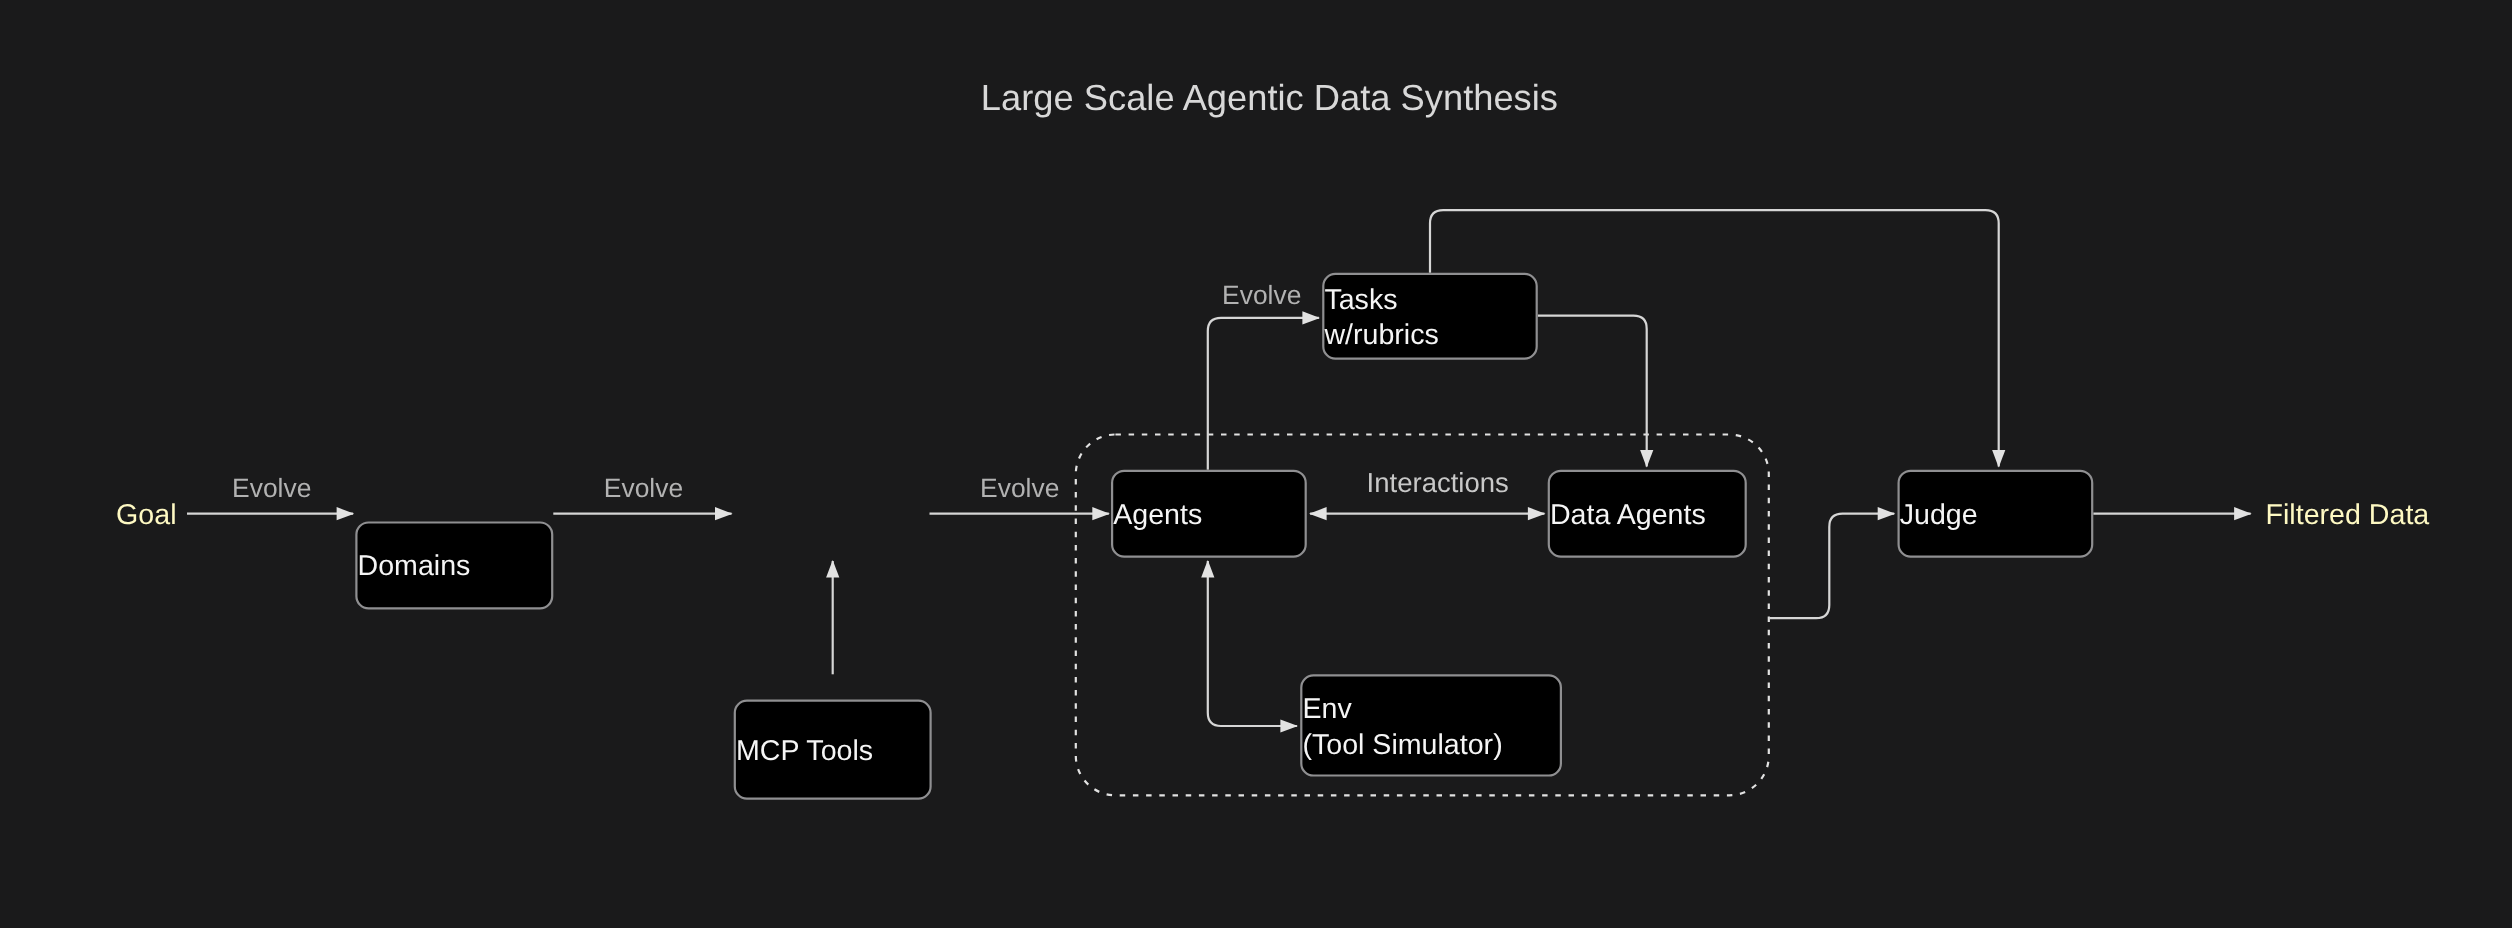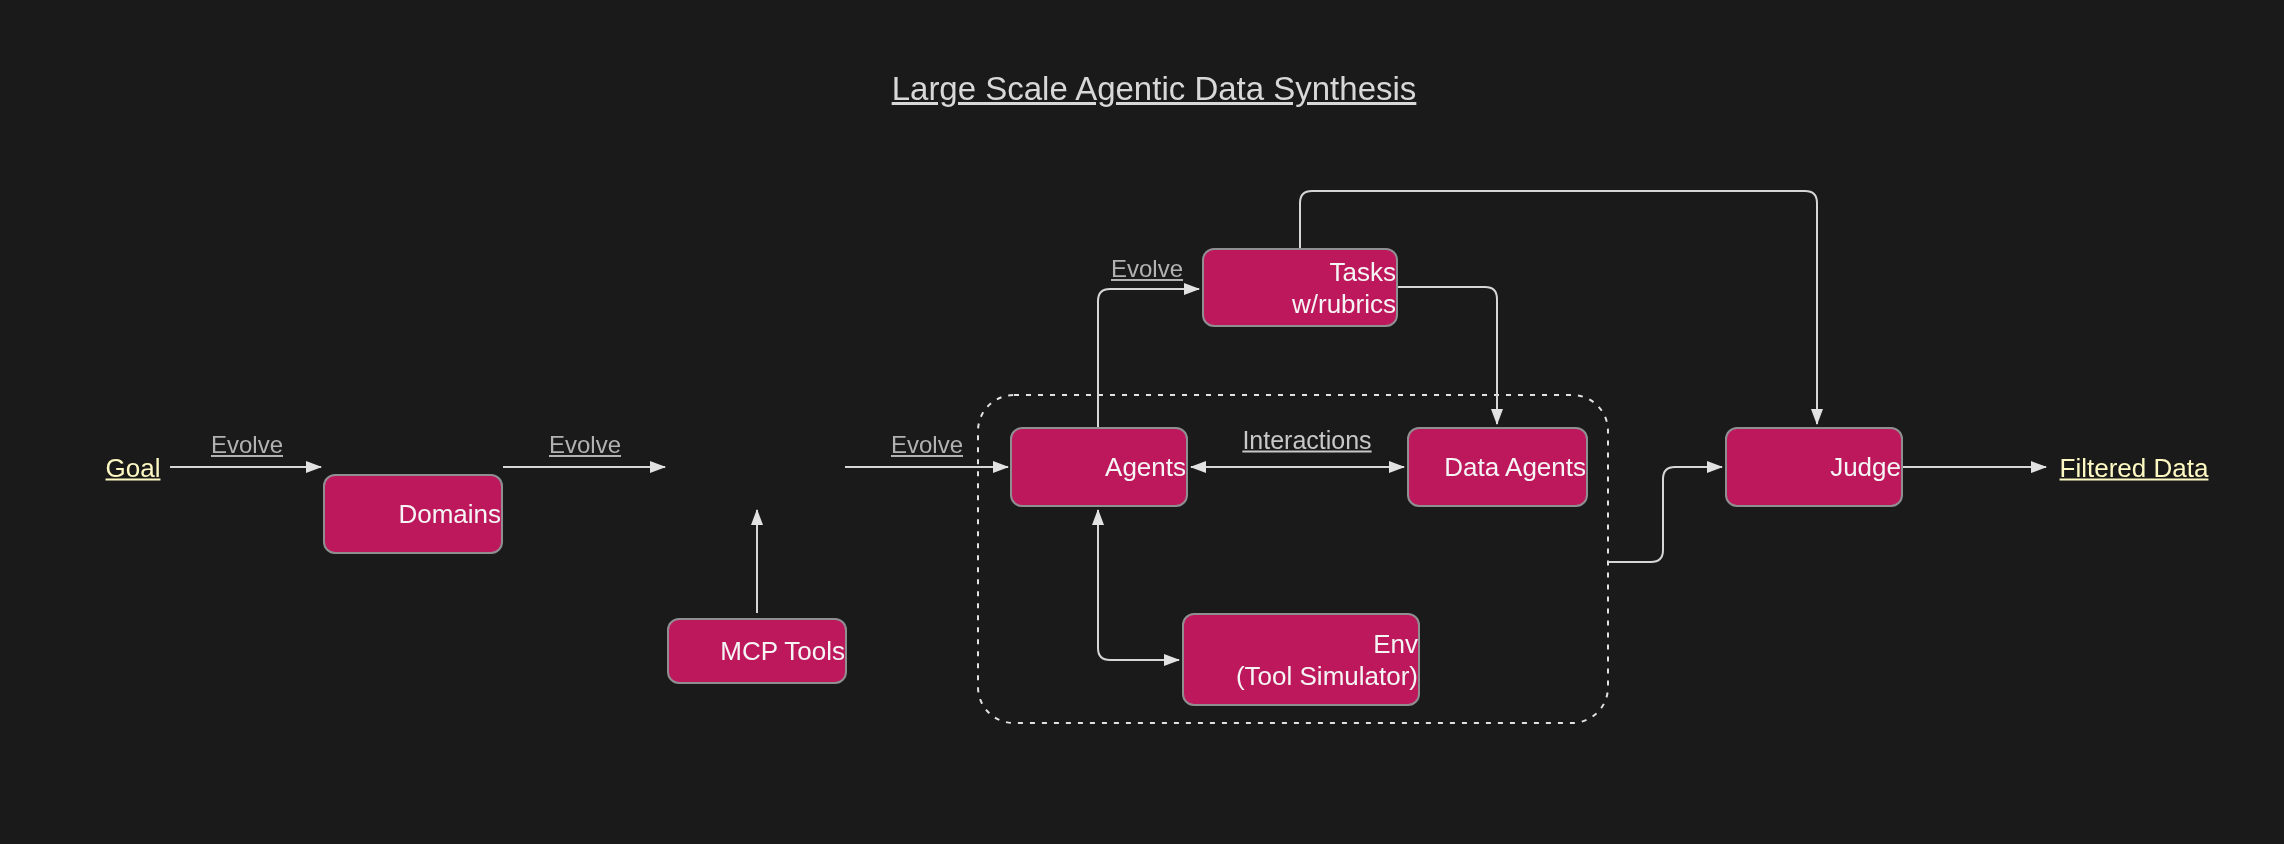--- a/index.html
+++ b/index.html
@@ -17,60 +17,59 @@
   }
   .edges-layer {
     position: absolute;
     left: 0; top: 0;
     width: 2284px;
     height: 844px;
   }
   .node {
     position: absolute;
     box-sizing: border-box;
-    background: #be185d;
+    background: #000000;
     border: 2px solid #8f8f91;
     border-radius: 12px;
     color: #f5f5f5;
     font-size: 26px;
     line-height: 32px;
     display: flex;
     flex-direction: column;
-    align-items: flex-end;
+    align-items: flex-start;
     justify-content: center;
     text-align: center;
     white-space: nowrap;
   }
   .floating-label {
     position: absolute;
     transform: translate(-50%, -50%);
     white-space: nowrap;
     text-align: center;
-    text-decoration: underline;
   }
   .title {
     color: #d8d8d8;
     font-size: 33px;
   }
   .endpoint-label {
     color: #fef9c3;
     font-size: 26px;
   }
   .edge-label {
     color: #b2b2b2;
     font-size: 24px;
   }
   .edge-label.bright {
     color: #c8c8c8;
     font-size: 25px;
   }
   
   #node-domains     { left: 323px;  top: 427px; width: 180px; height: 80px; margin-top: 47px; }
   #node-tools       { left: 667px;  top: 427px; width: 178px; height: 80px; }
-  #node-mcp-tools   { left: 667px;  top: 618px; width: 180px; height: 66px; padding-left: 20px; }
+  #node-mcp-tools   { left: 667px;  top: 636px; width: 180px; height: 91px; }
   #node-agents      { left: 1010px; top: 427px; width: 178px; height: 80px; }
   #node-user-agents { left: 1407px; top: 427px; width: 181px; height: 80px; }
   #node-tasks       { left: 1202px; top: 248px; width: 196px; height: 79px; }
   #node-env         { left: 1182px; top: 613px; width: 238px; height: 93px; }
   #node-judge       { left: 1725px; top: 427px; width: 178px; height: 80px; }
   
   #label-title        { left: 1154px; top: 89px; }
   #label-goal         { left: 133px;  top: 468px; }
   #label-filtered     { left: 2134px; top: 468px; }
   #label-evolve-1     { left: 247px;  top: 445px; }

